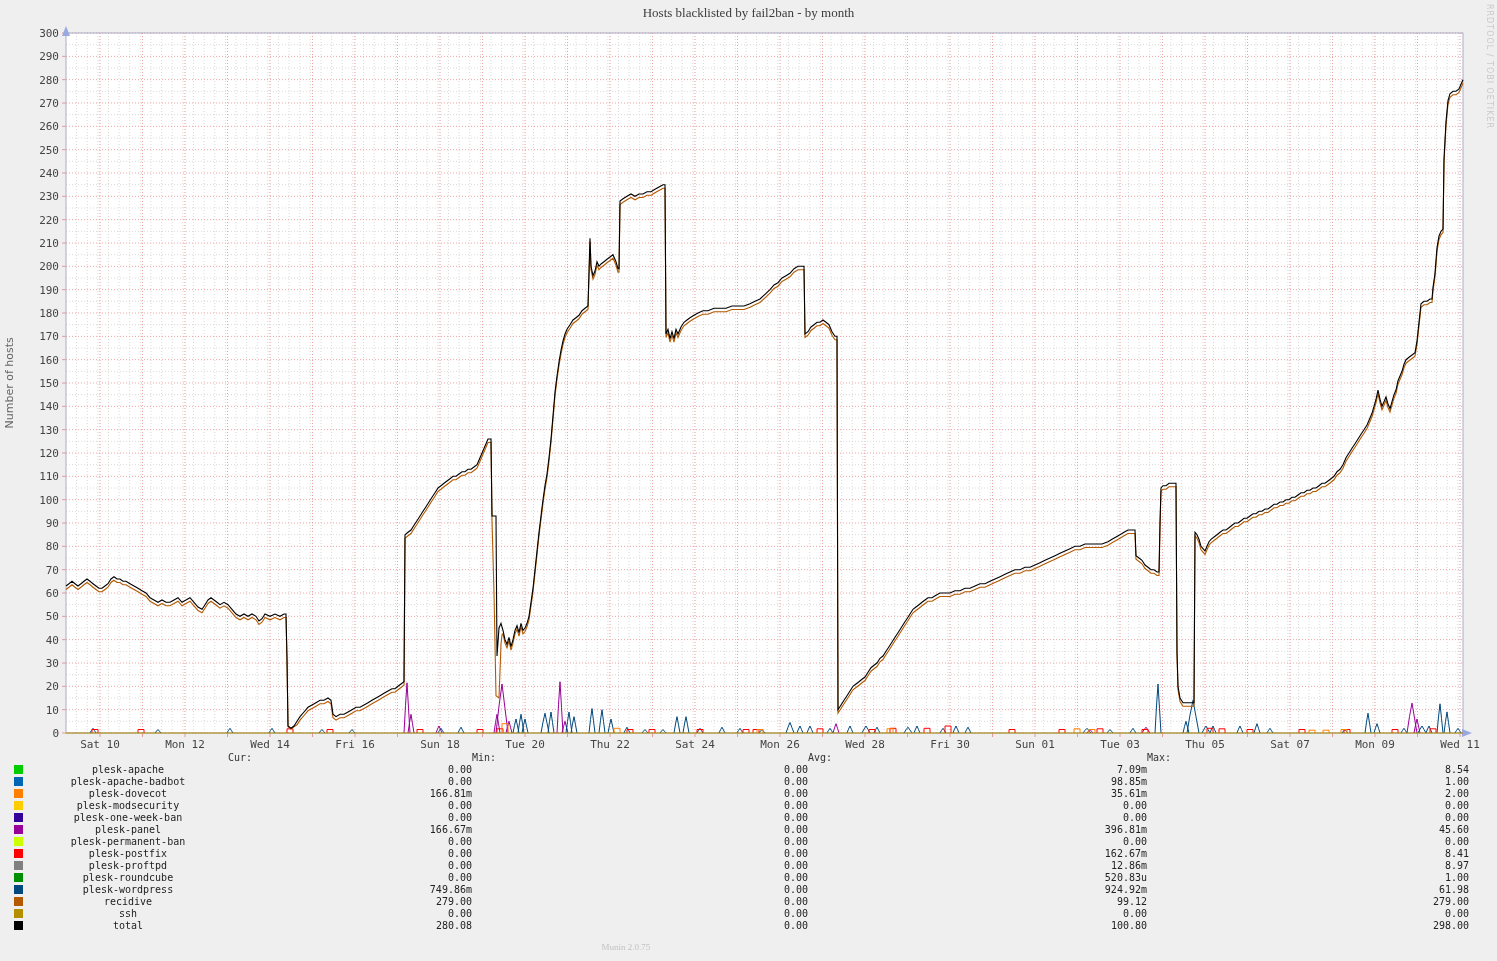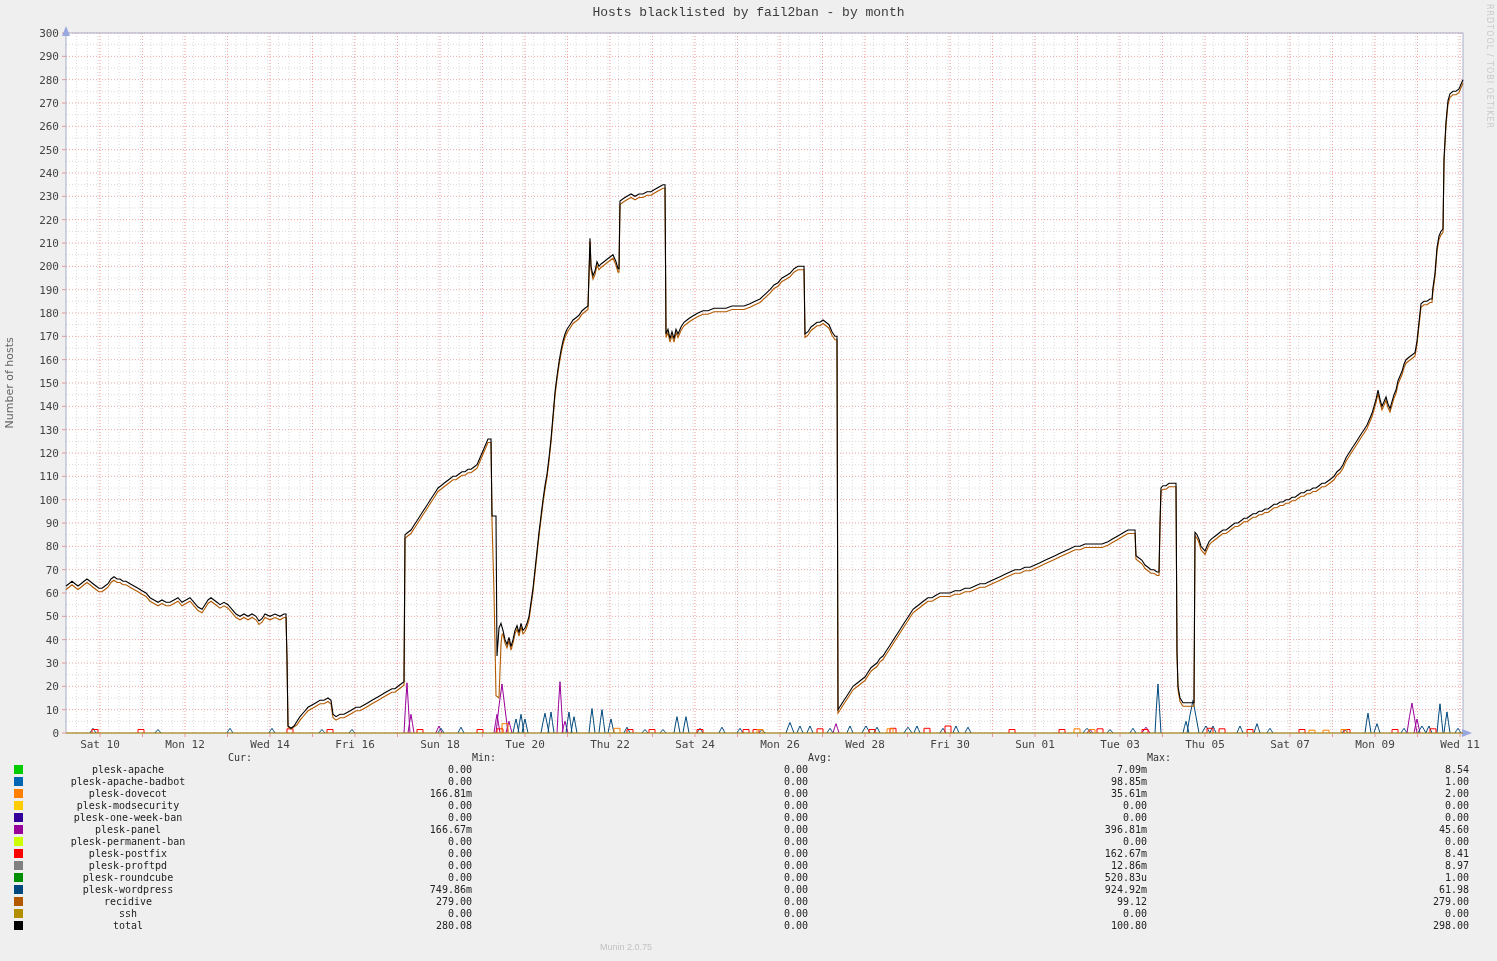--- a/index.html
+++ b/index.html
@@ -1,36 +1,36 @@
 <!DOCTYPE html>
 <html><head>
 <meta charset="utf-8">
 <style>
   html,body{margin:0;padding:0;background:#efefef;}
   #root{position:relative;width:1497px;height:961px;background:#efefef;overflow:hidden;
         font-family:"DejaVu Sans Mono", monospace;color:#222;}
   #title{position:absolute;top:5px;left:0;width:1497px;text-align:center;
-         font-family:Liberation Mono, monospace;font-size:13px;color:#3c3c3c;}
+         font-family:Liberation Serif, serif;font-size:13px;color:#3c3c3c;}
   #chart{position:absolute;top:0;left:0;}
   #ylabel{position:absolute;left:-36px;top:377px;width:90px;height:13px;
           transform:rotate(-90deg);text-align:center;
           font-family:"DejaVu Sans", sans-serif;font-size:11px;color:#666;white-space:nowrap;}
   #watermark{position:absolute;right:3px;top:4px;
              writing-mode:vertical-rl;font-family:"DejaVu Sans", sans-serif;
              font-size:8px;letter-spacing:1px;color:#c9c9c9;}
   #legend{position:absolute;left:0;top:752px;width:1497px;font-size:10px;line-height:12px;color:#222;}
   .lrow{display:grid;grid-template-columns:14px 14px 200px 244px 336px 339px 322px;height:12px;}
   .lrow .sw{width:9px;height:9px;margin-top:1px;}
   .lrow .lab{text-align:center;white-space:pre;}
   .lrow .val{text-align:right;white-space:pre;}
   .lrow .hdr{text-align:left;color:#333;white-space:pre;}
   #lastupdate{position:absolute;left:0;top:930px;width:1477px;text-align:right;
               font-size:10px;color:#333;}
   #footer{position:absolute;left:0;top:942px;width:1252px;text-align:center;
-          font-family:Liberation Sans, sans-serif;font-size:9px;color:#c2c2c2;}
+          font-family:Liberation Serif, serif;font-size:9px;color:#c2c2c2;}
   text{font-family:"DejaVu Sans Mono", monospace;}
 </style>
 </head>
 <body>
 
 <div id="root">
   <div id="title">Hosts blacklisted by fail2ban - by month</div>
   <svg id="chart" width="1497" height="760">
       <rect x="66" y="33" width="1397" height="700" fill="#ffffff"></rect>
       <line x1="76.6" y1="33" x2="76.6" y2="733" stroke="#dadada" stroke-width="1" stroke-dasharray="1,2"></line>

